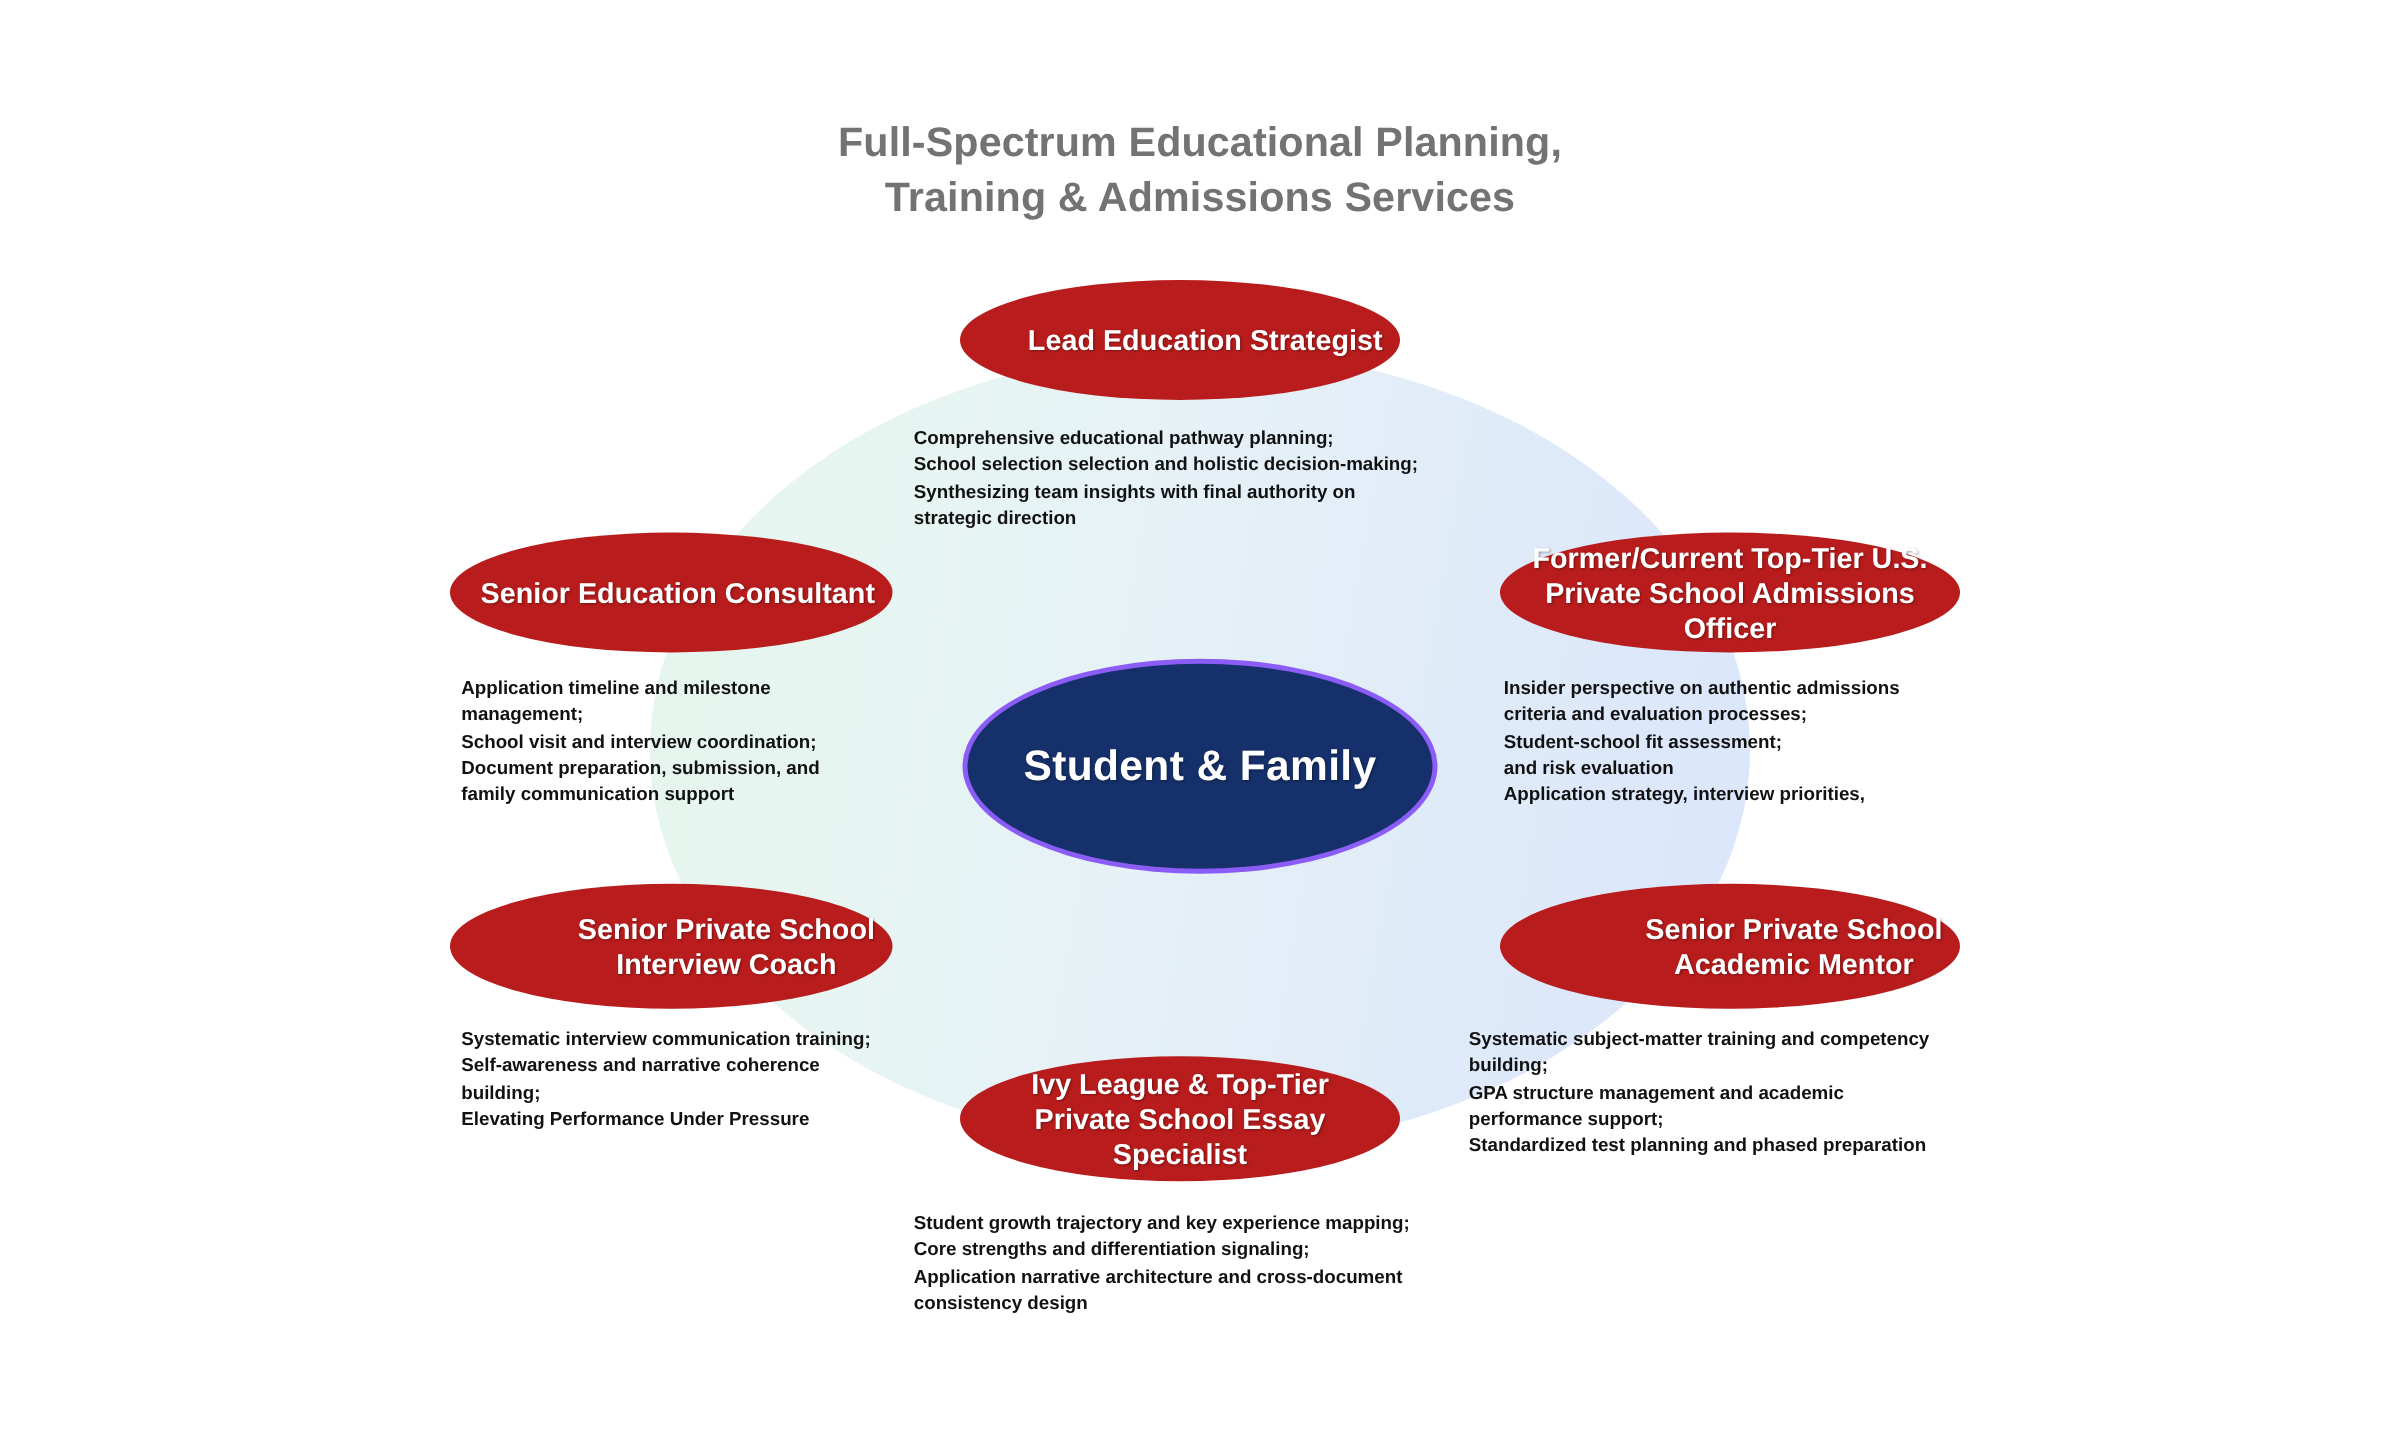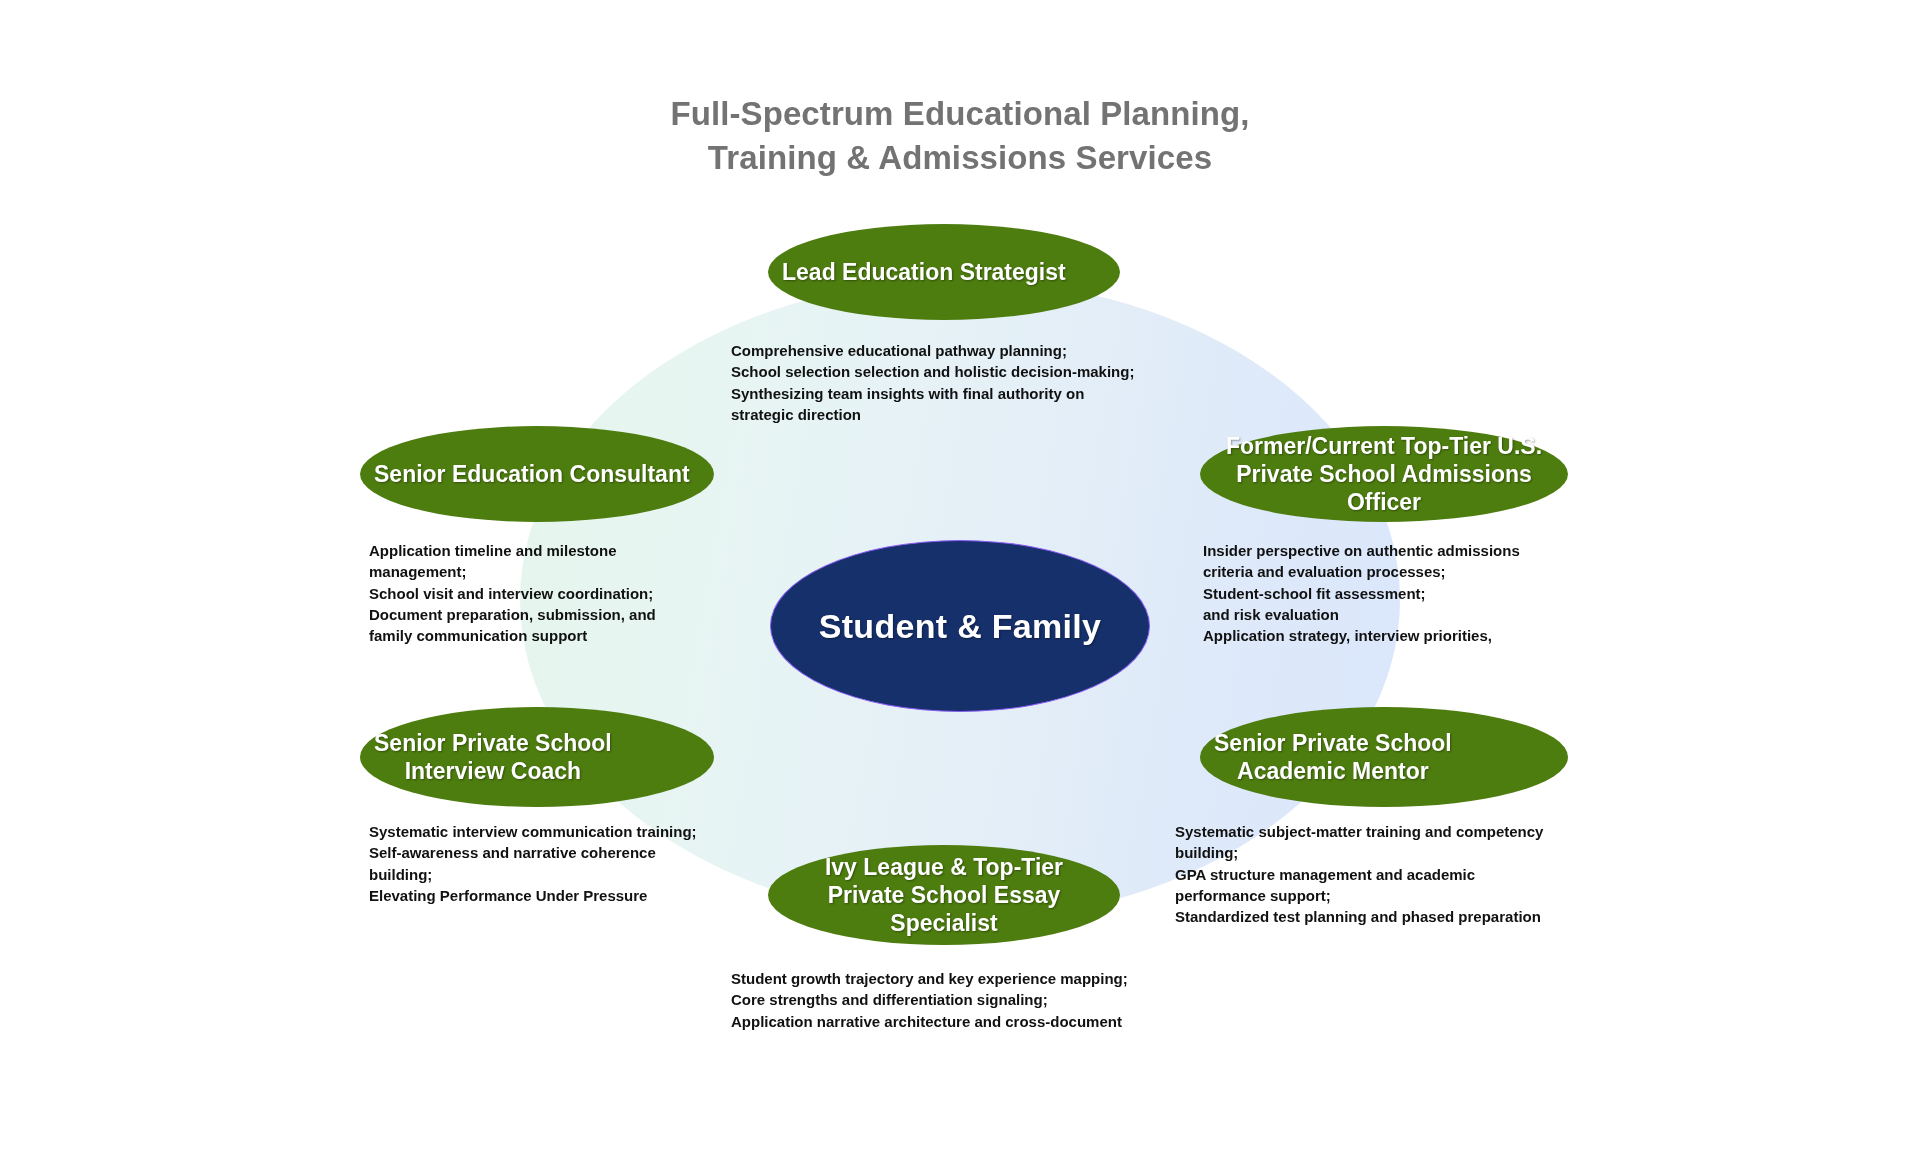--- a/index.html
+++ b/index.html
@@ -52,48 +52,48 @@
                 #e6f2f6 42%,
                 #e2edf8 62%,
                 #dde8fa 82%,
                 #dae6fb 100%);
   }
 
   
   .center-ellipse {
     position: absolute;
     left: 770px;
-    top: 540px;
+    top: 527px;
     width: 380px;
     height: 172px;
     border-radius: 50%;
     background: #15306a;
-    border: 1px solid #8b5cf6;
+    border: 4px solid #8b5cf6;
     box-sizing: border-box;
     display: flex;
     align-items: center;
     justify-content: center;
   }
   .center-label {
     color: #ffffff;
     font-size: 34px;
     font-weight: bold;
     letter-spacing: 0.3px;
     text-shadow: 1px 1px 2px rgba(0,0,0,0.35);
     white-space: nowrap;
   }
 
   
   .role-ellipse {
     position: absolute;
     border-radius: 50%;
-    background: #4d7c0f;
+    background: #b91c1c;
     display: flex;
     align-items: center;
-    justify-content: flex-start;
+    justify-content: flex-end;
     text-align: center;
     box-sizing: border-box;
   }
   .role-ellipse .role-label {
     color: #ffffff;
     font-weight: bold;
     font-size: 23px;
     line-height: 1.22;
     text-shadow: 1px 1px 2px rgba(0,0,0,0.35);
     padding: 0 14px;
@@ -207,15 +207,16 @@
   <div class="role-ellipse e-essay">
     <span class="role-label">
       <span>Ivy League &amp; Top-Tier</span><br>
       <span>Private School Essay Specialist</span>
     </span>
   </div>
   <div class="desc d-essay">
     <p>Student growth trajectory and key experience mapping;</p>
     <p>Core strengths and differentiation signaling;</p>
     <p>Application narrative architecture and cross-document</p>
+    <p>consistency design</p>
   </div>
 
 </div>
 
 </body></html>

